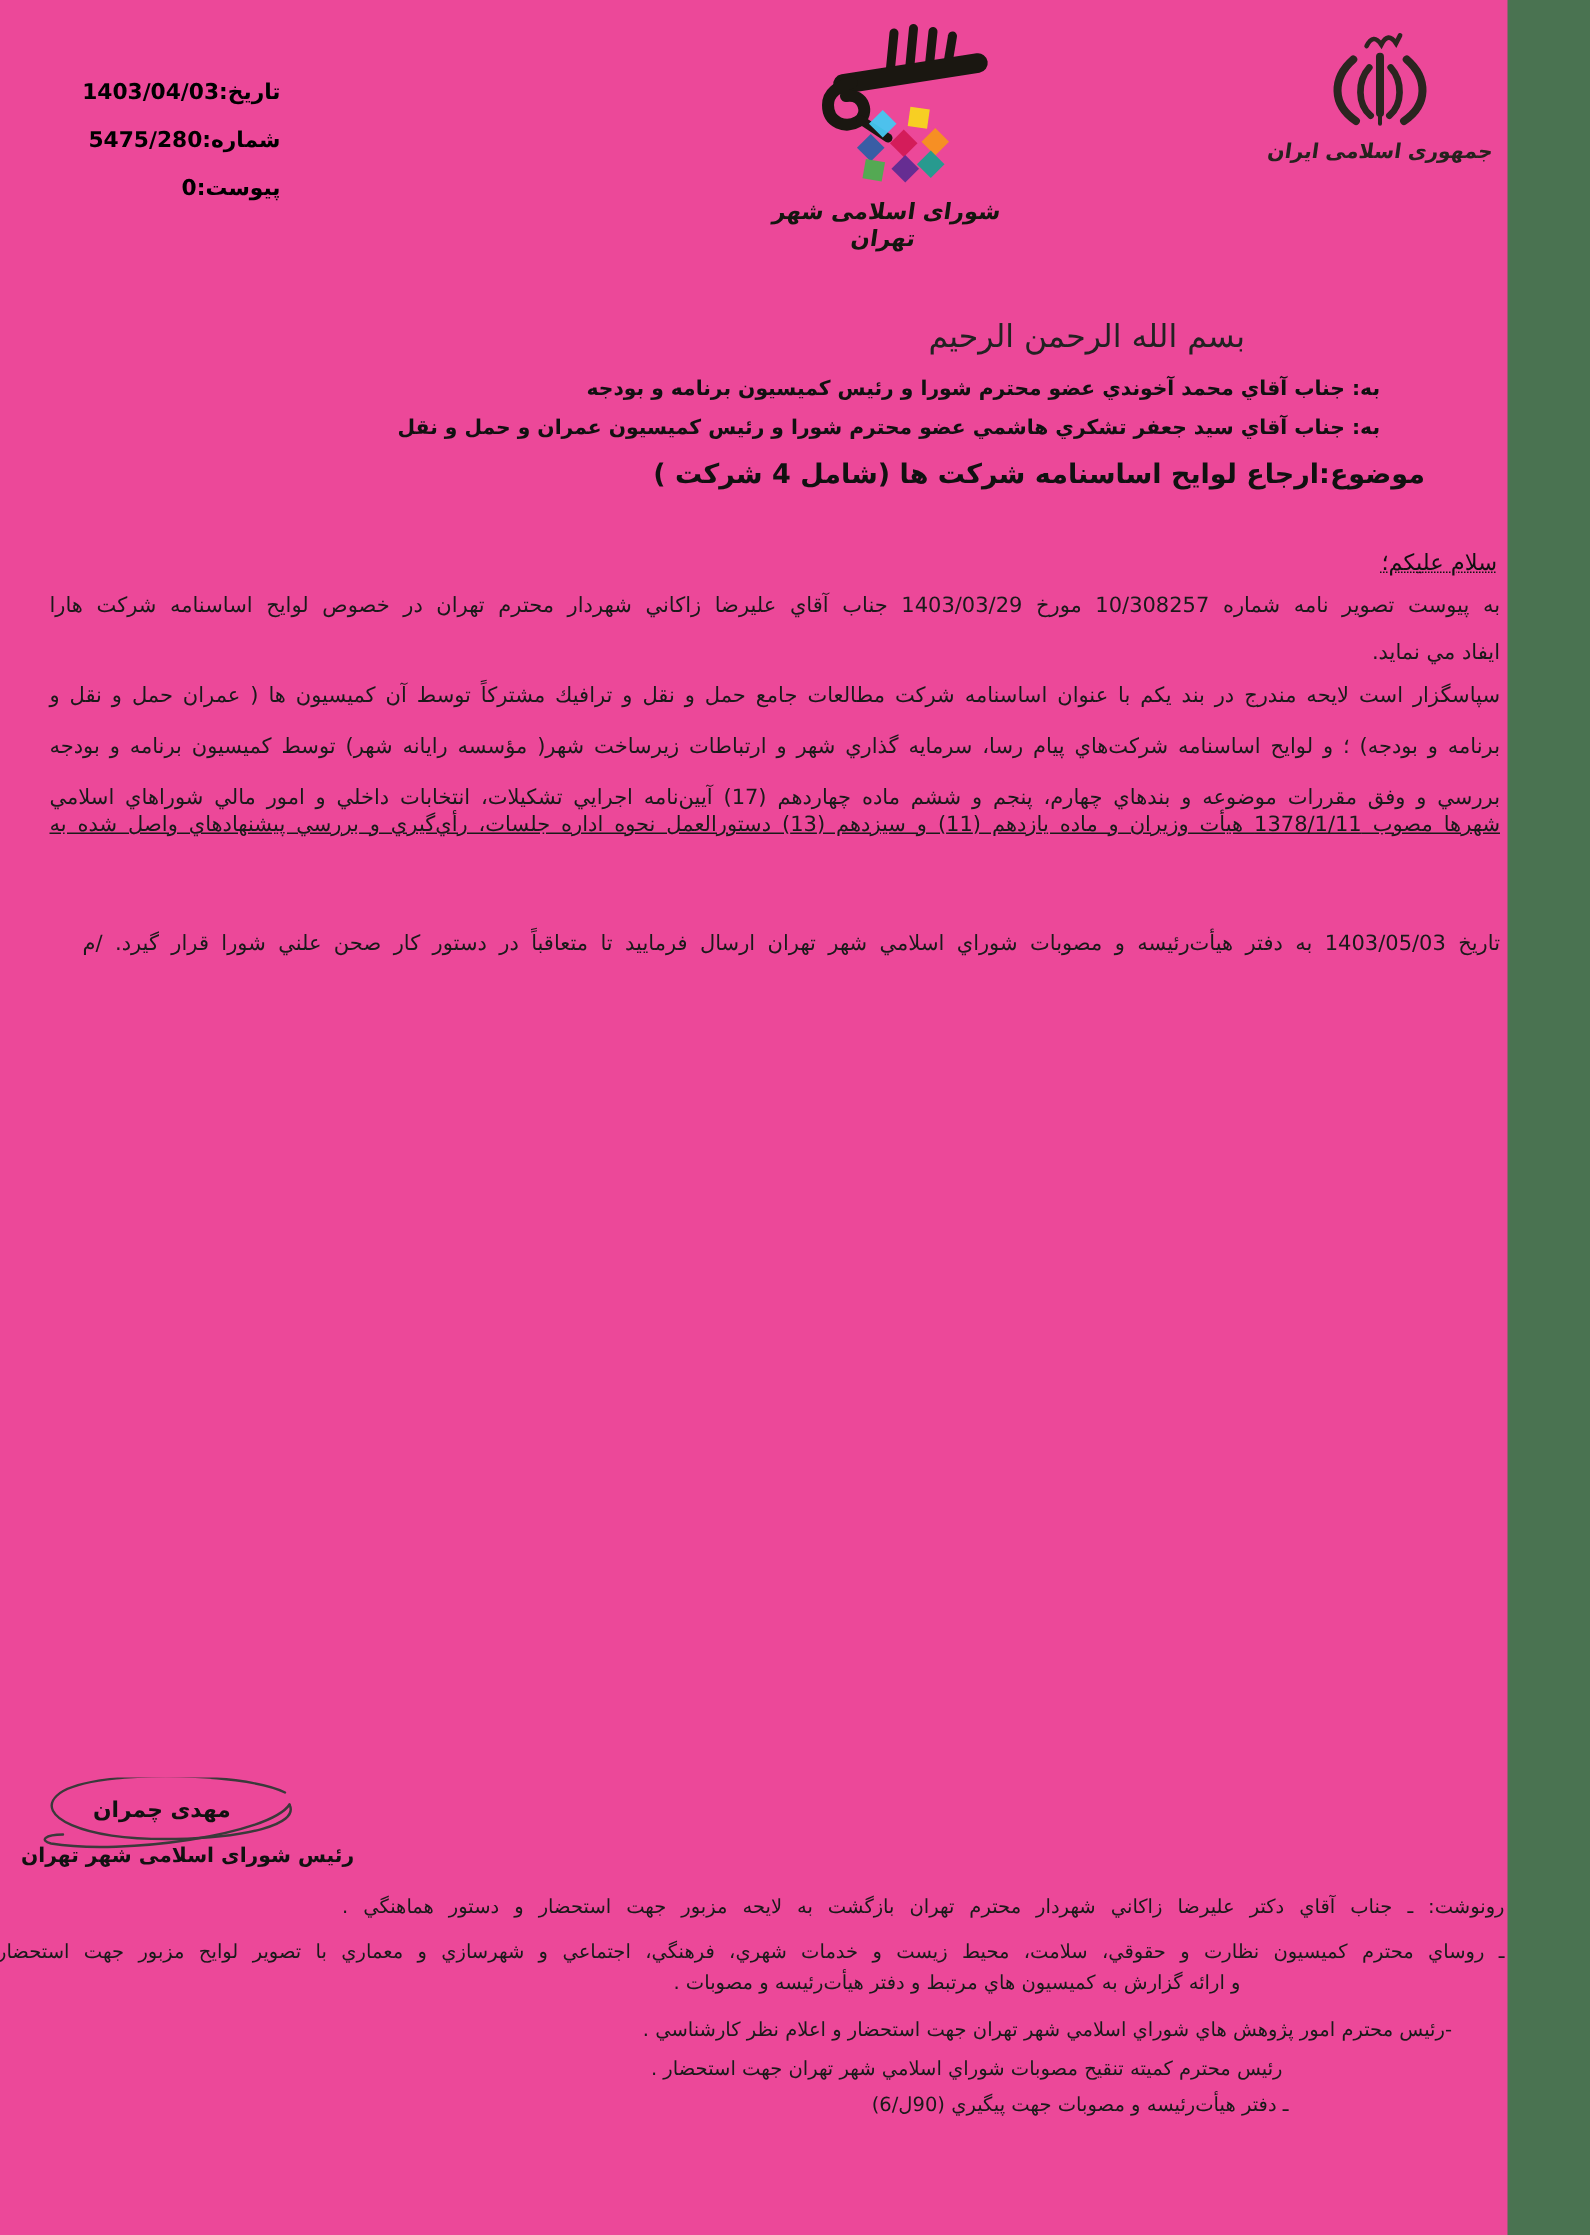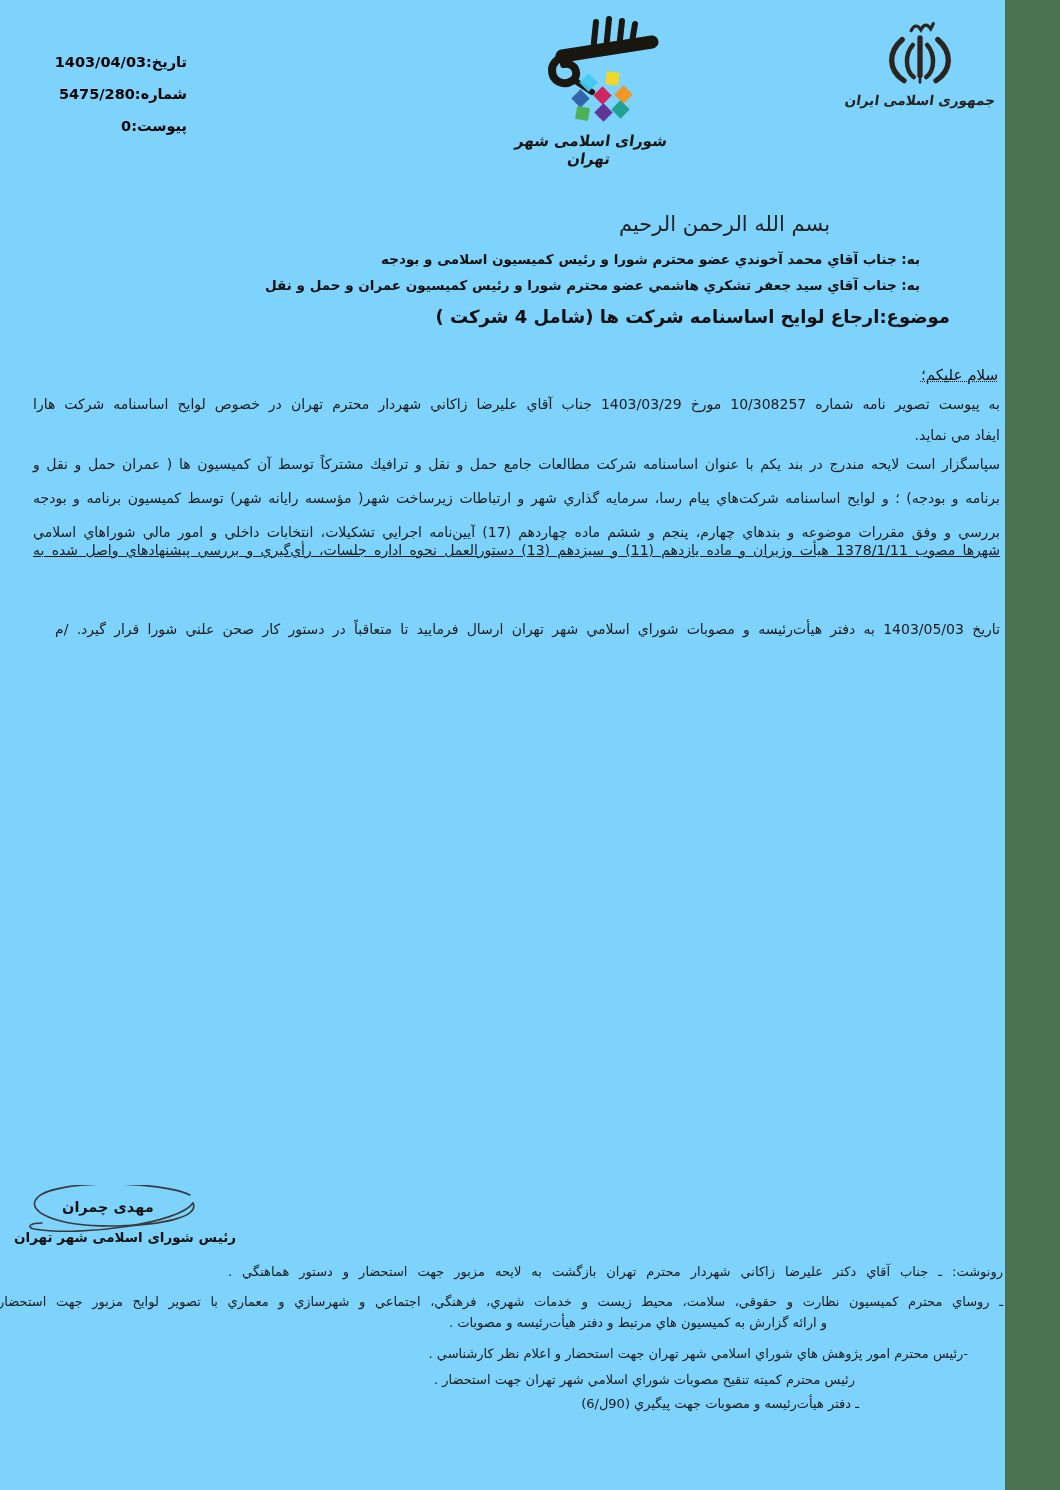--- a/index.html
+++ b/index.html
@@ -1,19 +1,19 @@
 <!DOCTYPE html>
 <html lang="fa"><head>
 <meta charset="utf-8">
 <style>
   html,body{margin:0;padding:0;}
   body{background:#888;}
   .page{
     position:relative; width:1060px; height:1490px; margin:0 auto;
-    background:#7dd3fc; overflow:hidden;
+    background:#ec4899; overflow:hidden;
     font-family:"DejaVu Sans", sans-serif; color:#111;
   }
   .abs{position:absolute;}
   .rtl{direction:rtl; unicode-bidi:plaintext; white-space:nowrap;}
   .just{white-space:normal; text-align:justify; text-align-last:justify;}
   
   .strip{right:0; top:0; width:55px; height:1490px;}
   
   .meta{left:42px; top:46px; width:145px; text-align:right; direction:rtl;
         font-weight:bold; font-size:14.5px; line-height:32px; color:#000;}
@@ -97,21 +97,21 @@
 
         <path d="M50 20 L50 62" stroke-width="6"></path>
         <path d="M50 62 L50 70" stroke-width="3"></path>
       </g>
     </svg>
     <div class="emblem-caption">جمهوری اسلامی ایران</div>
   </div>
 
   <div class="abs rtl bismillah">بسم الله الرحمن الرحيم</div>
 
-  <div class="abs rtl to1">به: جناب آقاي محمد آخوندي عضو محترم شورا و رئيس كميسيون اسلامی و بودجه</div>
+  <div class="abs rtl to1">به: جناب آقاي محمد آخوندي عضو محترم شورا و رئيس كميسيون برنامه و بودجه</div>
   <div class="abs rtl to2">به: جناب آقاي سيد جعفر تشكري هاشمي عضو محترم شورا و رئيس كميسيون عمران و حمل و نقل</div>
 
   <div class="abs rtl subject">موضوع:ارجاع لوايح اساسنامه شركت ها (شامل 4 شركت )</div>
 
   <div class="abs rtl salam">سلام عليكم؛</div>
 
   <div class="abs rtl bodyline just w-full" style="top:396px;">به پيوست تصوير نامه شماره  10/308257  مورخ 1403/03/29 جناب آقاي عليرضا زاكاني شهردار محترم تهران در خصوص لوايح اساسنامه شركت هارا</div>
   <div class="abs rtl bodyline" style="top:427px;margin-left:42px;">ايفاد مي نمايد.</div>
 
   <div class="abs rtl bodyline just w-full" style="top:490px;">برنامه و بودجه) ؛ و لوايح اساسنامه شركت‌هاي پيام رسا، سرمايه گذاري شهر و ارتباطات زيرساخت شهر( مؤسسه رايانه شهر) توسط كميسيون برنامه و بودجه</div>

